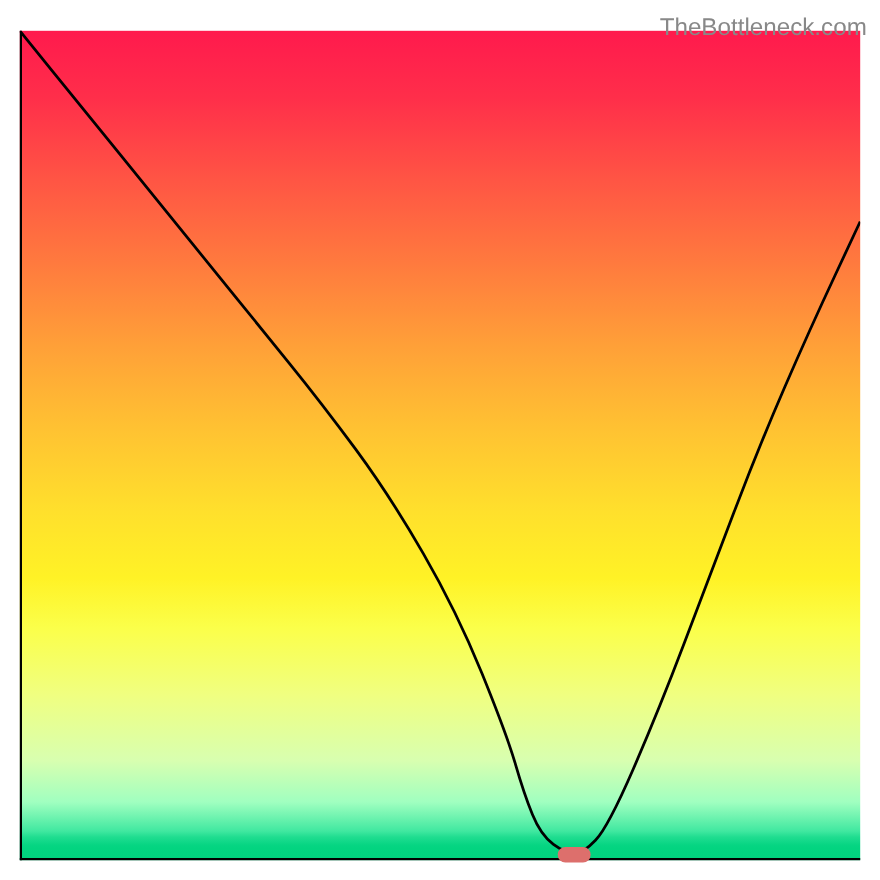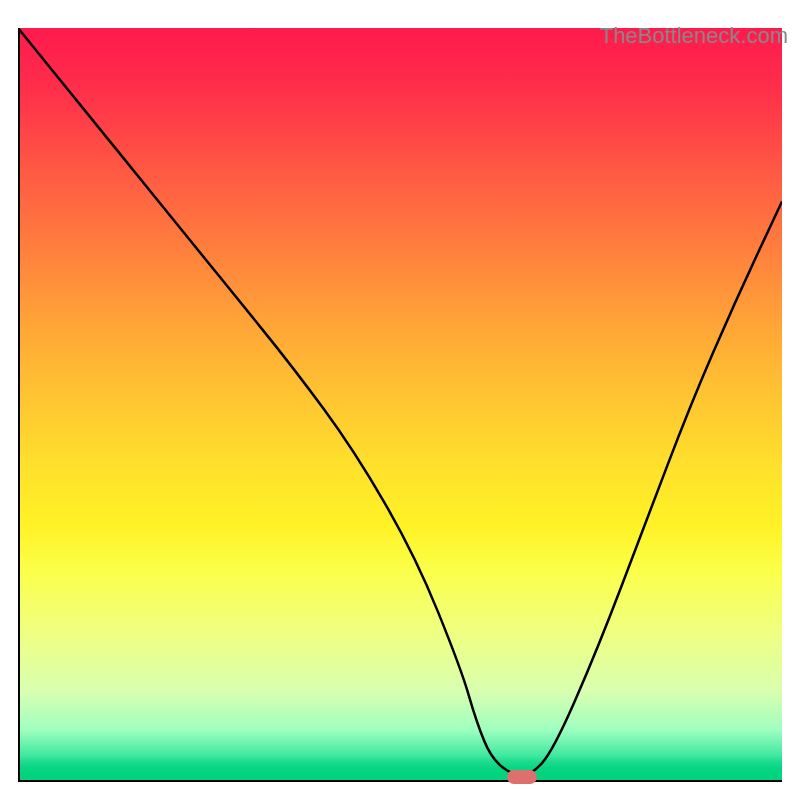--- a/index.html
+++ b/index.html
@@ -11,21 +11,21 @@
     font-family: Arial, sans-serif;
   }
   .chart-container {
     position: relative;
     width: 800px;
     height: 800px;
     background: #ffffff;
   }
   .watermark {
     position: absolute;
-    top: 23px;
+    top: 12px;
     right: 12px;
     font-size: 22px;
     color: #888888;
     font-weight: normal;
     z-index: 10;
   }
   .plot-area {
     position: absolute;
     left: 18px;
     top: 28px;

